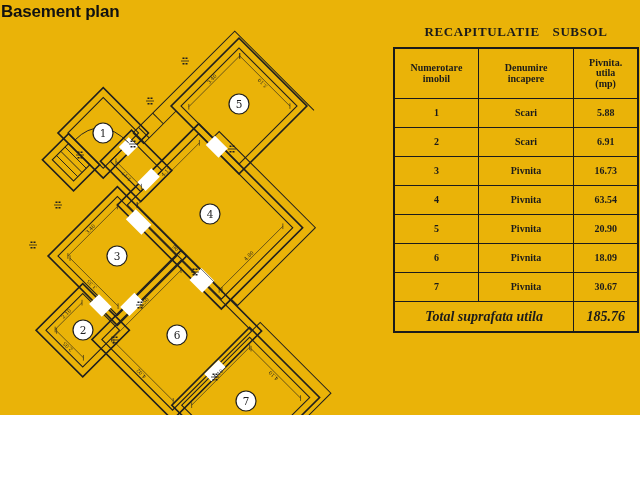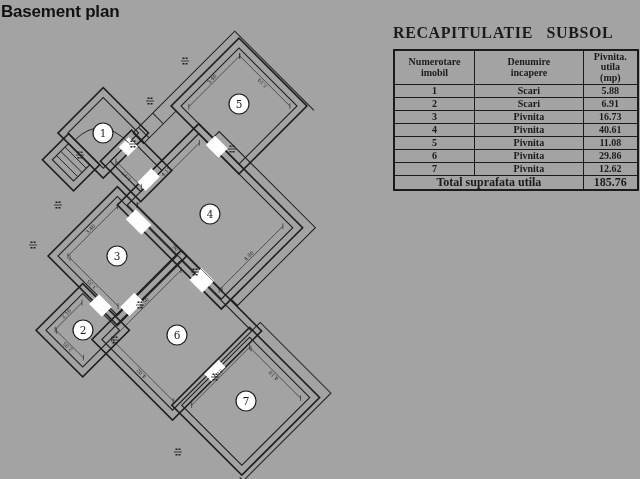--- a/index.html
+++ b/index.html
@@ -1,31 +1,31 @@
 <!DOCTYPE html>
 <html><head>
 <meta charset="utf-8">
 <style>
   html,body{margin:0;padding:0;background:#ffffff;}
-  .stage{position:relative;width:640px;height:479px;background:#a3a3a3;overflow:hidden;
+  .stage{position:relative;width:640px;height:415px;background:#eab308;overflow:hidden;
          font-family:"Liberation Serif",serif;color:#1b1b1b;}
   .page-title{position:absolute;left:1px;top:2px;margin:0;
               font-family:"Liberation Sans",sans-serif;font-weight:bold;font-size:17px;
               letter-spacing:-0.2px;color:#111;}
   #plan-svg{position:absolute;left:0;top:0;}
   .recap{position:absolute;left:393px;top:24px;width:246px;}
-  .recap-title{text-align:left;font-weight:bold;font-size:16px;letter-spacing:0.6px;
+  .recap-title{text-align:center;font-weight:bold;font-size:13px;letter-spacing:0.6px;
                word-spacing:9px;margin:0 0 7px 0;}
   table.recap-table{border-collapse:collapse;width:100%;border:2px solid #1b1b1b;}
   .recap-table th,.recap-table td{border:1px solid #1b1b1b;font-weight:bold;text-align:center;
-               padding:0;color:#1b1b1b;font-family:"Liberation Serif",serif;}
+               padding:8px;color:#1b1b1b;font-family:"Liberation Serif",serif;}
   .recap-table th{font-size:10px;line-height:10.5px;white-space:pre-line;height:33px;vertical-align:middle;}
   .recap-table tbody td{font-size:10px;height:12px;line-height:12px;}
   .recap-table td.c1{width:80px}.recap-table td.c2{width:110px}.recap-table td.c3{width:54px}
-  .total-label,.total-value{font-size:12px;height:13px;line-height:13px;margin-left:48px;}
+  .total-label,.total-value{font-style:italic;font-size:14px;height:13px;line-height:13px;margin-left:48px;}
 </style>
 </head>
 <body>
 
 <div class="stage">
 
   <h1 class="page-title">Basement plan</h1>
 
   <svg id="plan-svg" width="640" height="479" viewBox="0 0 640 479">
     <g id="plan-rot" transform="rotate(-45)" fill="none" stroke="#1f1f1f">
@@ -284,36 +284,36 @@
             <td class="c3">6.91</td>
           </tr>
           <tr>
             <td class="c1">3</td>
             <td class="c2">Pivnita</td>
             <td class="c3">16.73</td>
           </tr>
           <tr>
             <td class="c1">4</td>
             <td class="c2">Pivnita</td>
-            <td class="c3">40.61</td>
+            <td class="c3">63.54</td>
           </tr>
           <tr>
             <td class="c1">5</td>
             <td class="c2">Pivnita</td>
-            <td class="c3">11.08</td>
+            <td class="c3">20.90</td>
           </tr>
           <tr>
             <td class="c1">6</td>
             <td class="c2">Pivnita</td>
-            <td class="c3">29.86</td>
+            <td class="c3">18.09</td>
           </tr>
           <tr>
             <td class="c1">7</td>
             <td class="c2">Pivnita</td>
-            <td class="c3">12.62</td>
+            <td class="c3">30.67</td>
           </tr>
         </tbody>
       <tfoot>
         <tr>
           <td class="total-label" colspan="2">Total suprafata utila</td>
           <td class="total-value">185.76</td>
         </tr>
       </tfoot>
     </table>
   </div>

